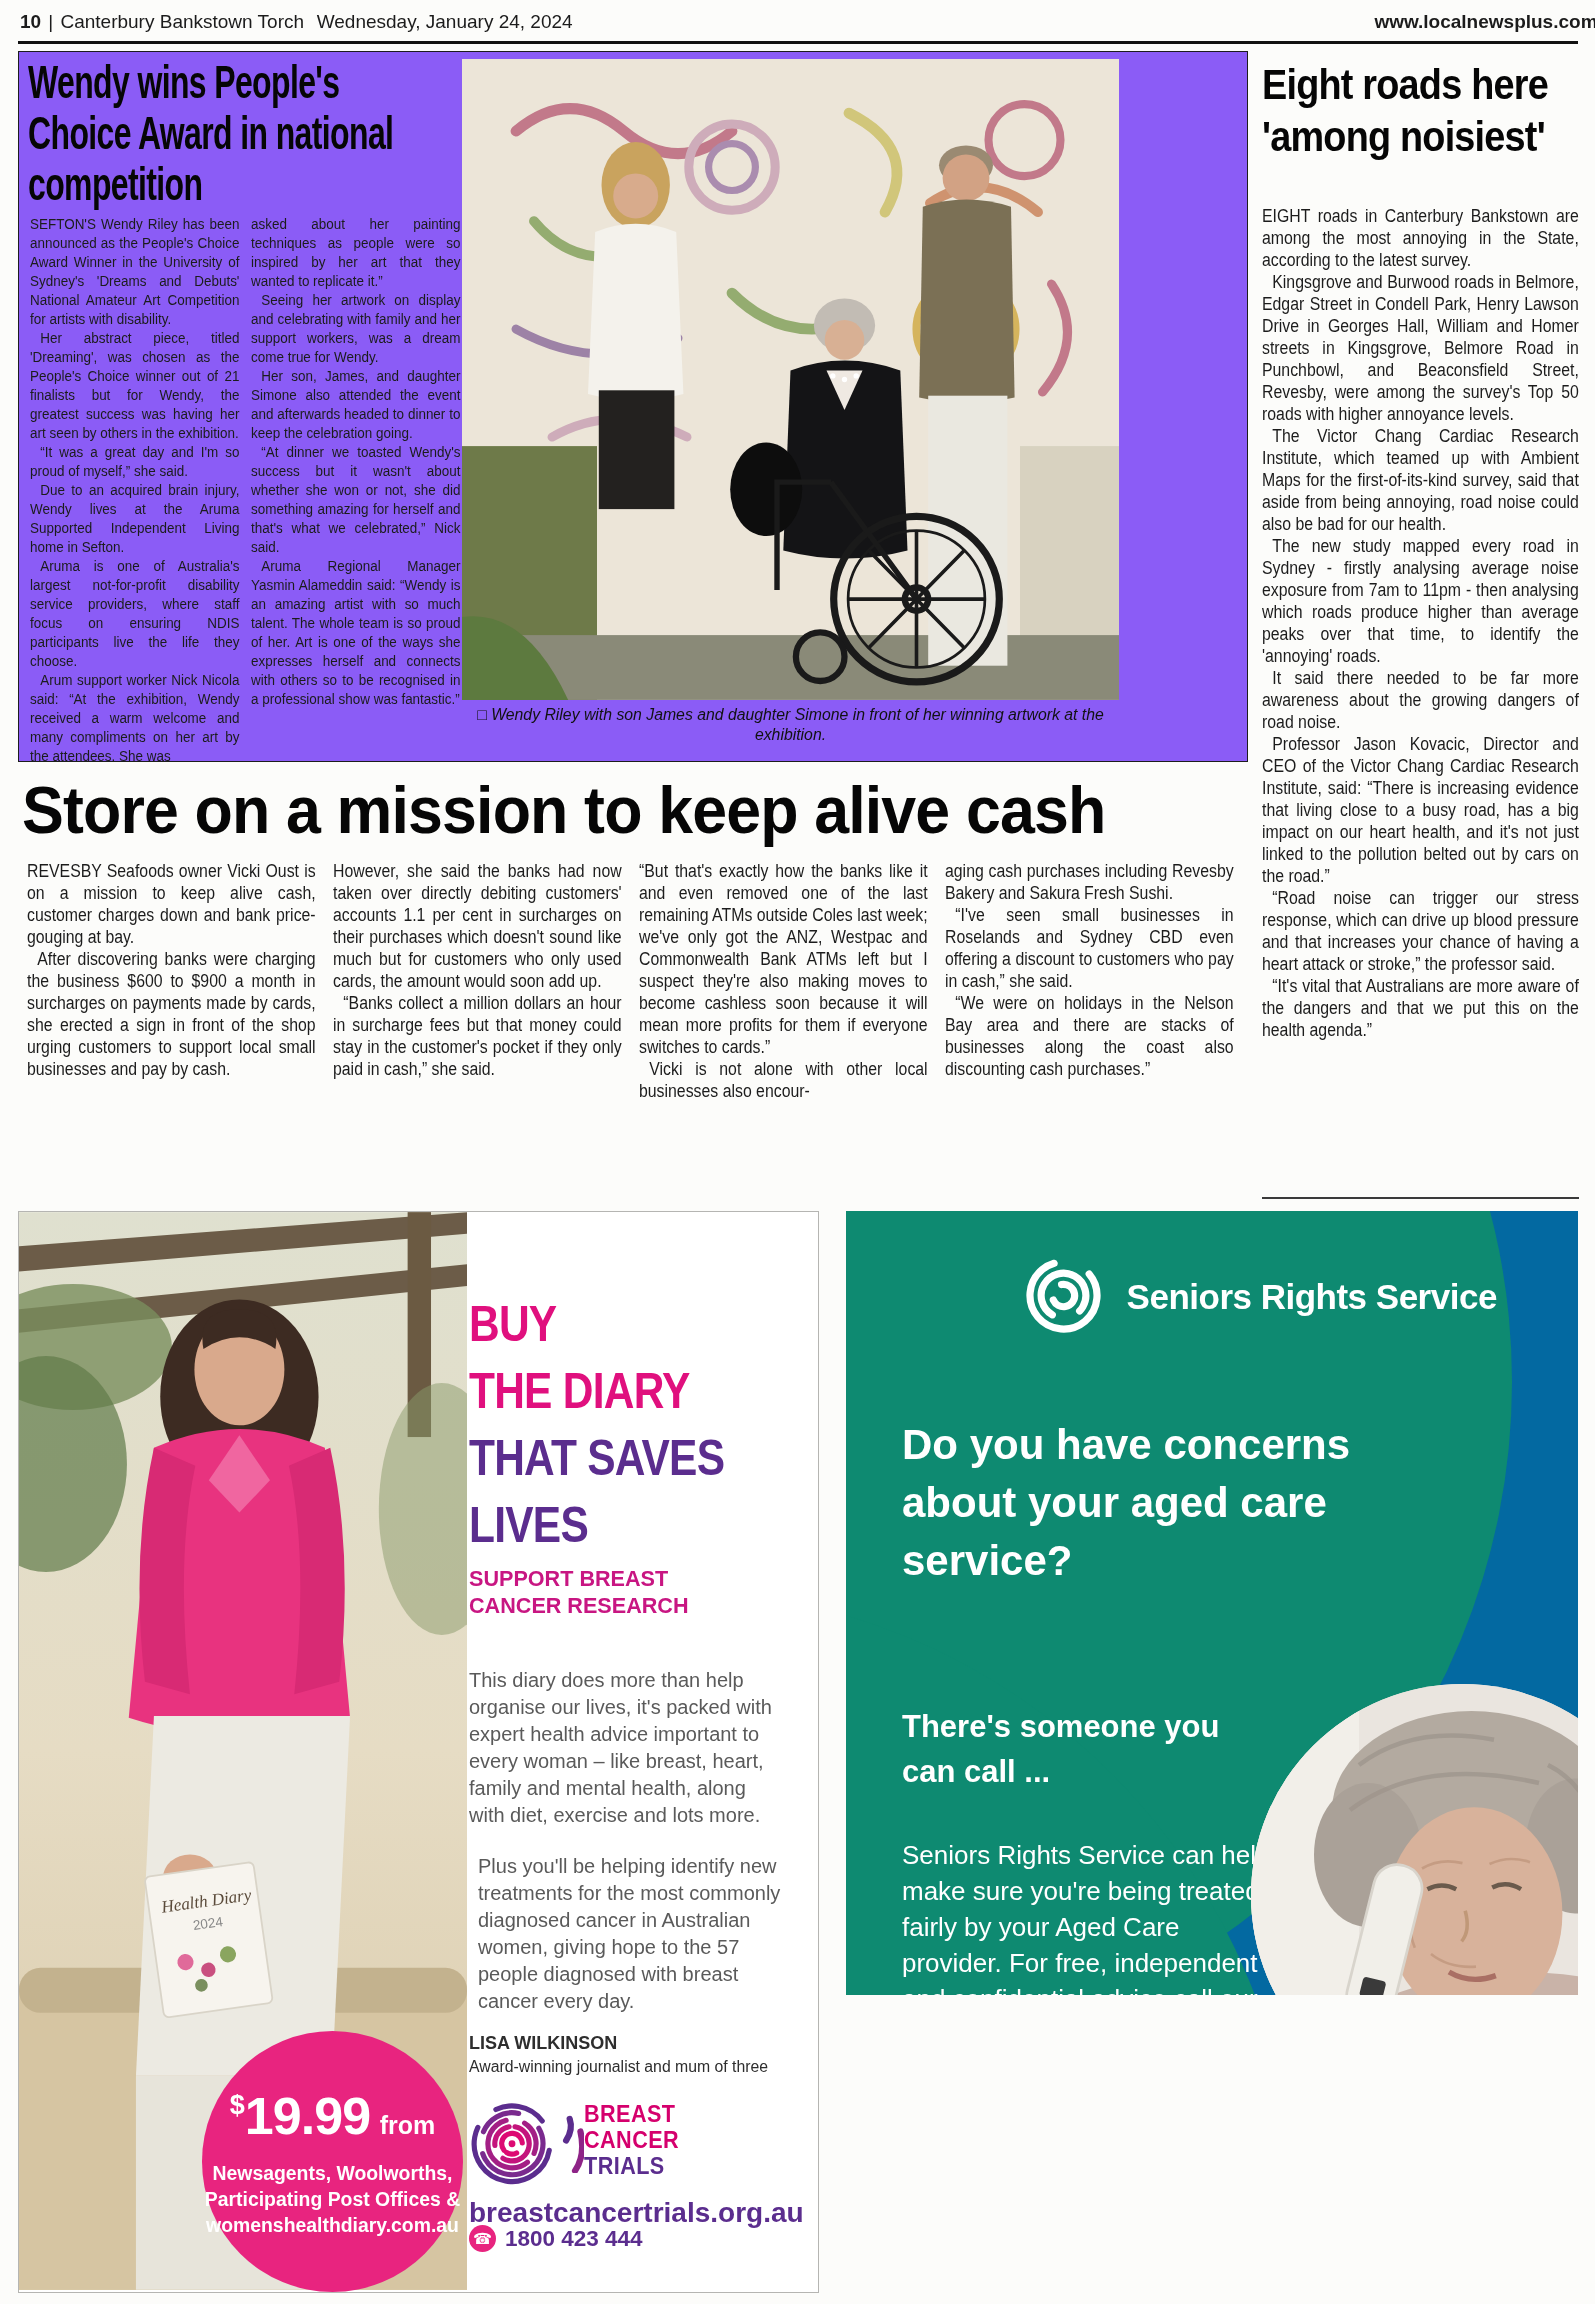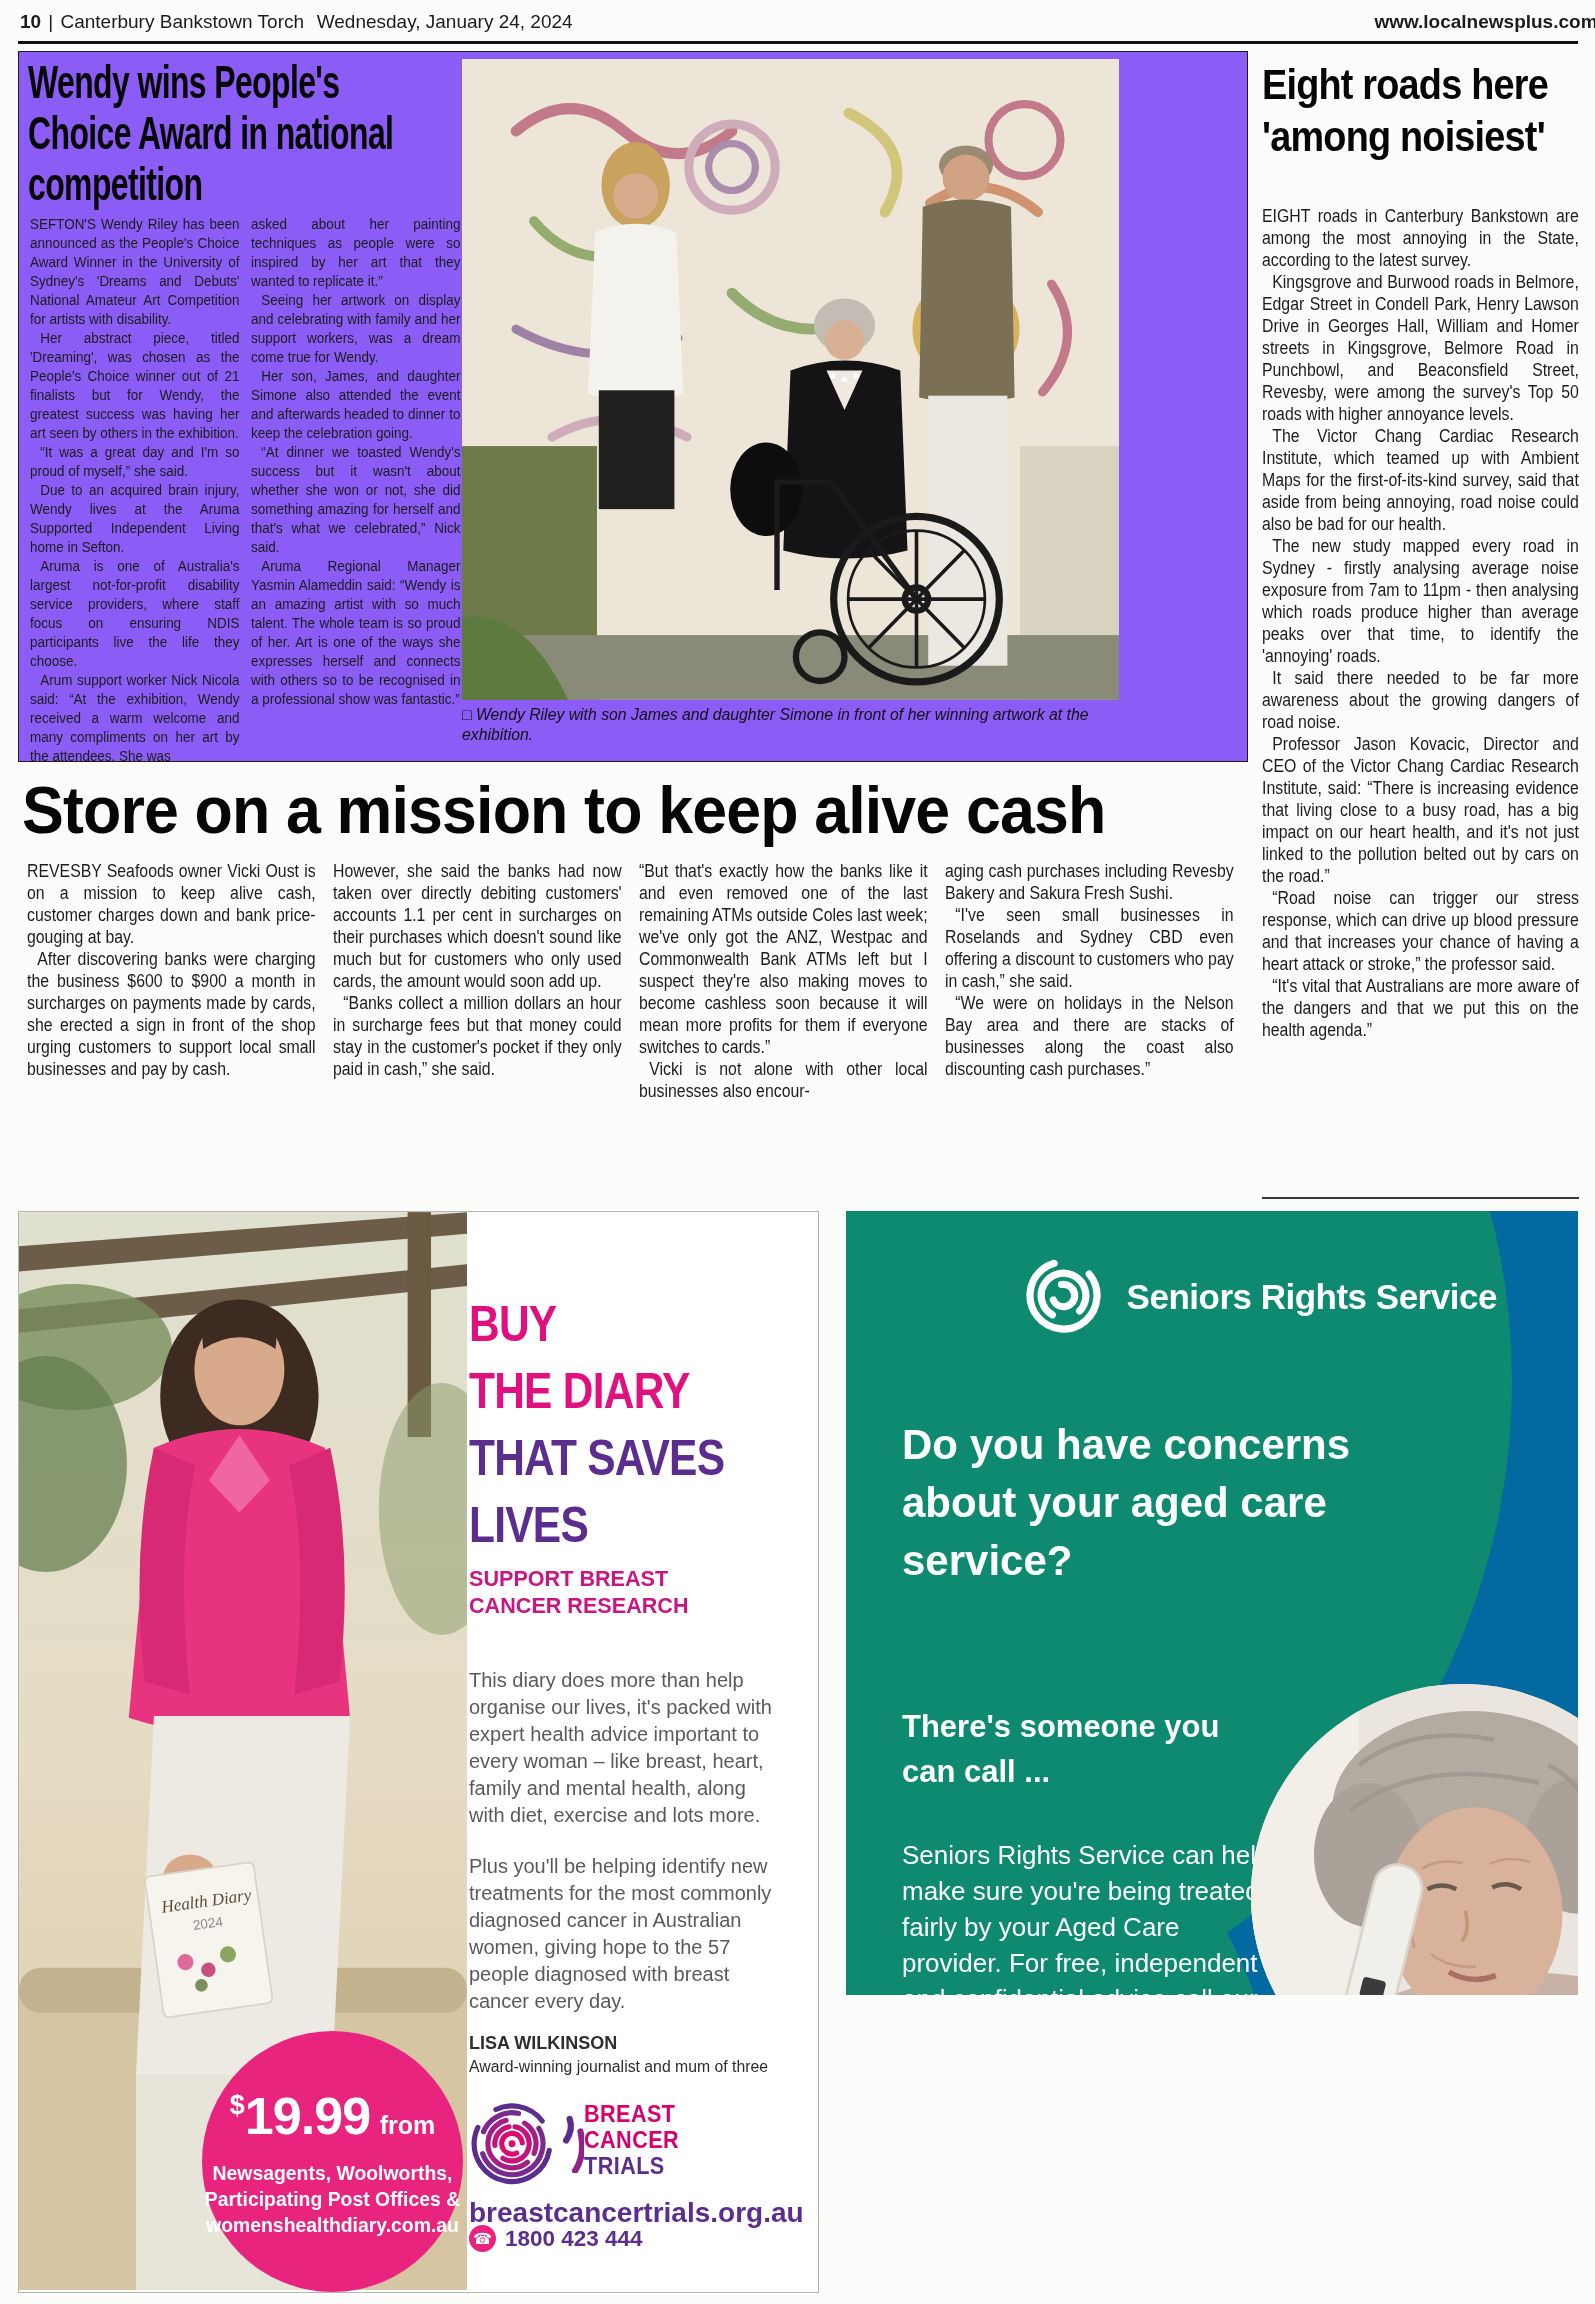--- a/index.html
+++ b/index.html
@@ -16,21 +16,21 @@
   .wendy-box{position:absolute;left:18px;top:51px;width:1228px;height:709px;border:1.8px solid #1d1d1d;overflow:hidden;background:#8b5cf6;}
   .hl-wendy{position:absolute;left:9px;top:3.6px;width:621px;font-size:47px;font-weight:bold;line-height:51px;
             letter-spacing:-0.9px;color:#060606;transform:scaleX(0.68);transform-origin:top left;}
   .wcol{position:absolute;top:162px;width:238px;font-size:15.3px;line-height:19px;text-align:justify;
         transform:scaleX(0.88);transform-origin:top left;}
   .wcol p,.rcol p,.ccol p{margin:0;}
   .wcol p+p,.rcol p+p,.ccol p+p{text-indent:11.7px;}
   .wcol.c1{left:10.8px;}
   .wcol.c2{left:232px;}
   .photo{position:absolute;left:443px;top:7.2px;width:657px;height:641px;background:#e9e2d6;overflow:hidden;}
-  .caption{position:absolute;left:443px;top:653px;width:657px;font-style:italic;font-size:15.8px;line-height:20px;color:#111;}
+  .caption{position:absolute;left:443px;top:653px;width:657px;font-style:italic;font-size:15.8px;line-height:20px;color:#111;text-align:center;}
   
   .hl-roads{position:absolute;left:1262px;top:58px;width:378px;font-size:43px;font-weight:bold;line-height:52px;
             letter-spacing:-0.9px;color:#060606;transform:scaleX(0.88);transform-origin:top left;}
   .rcol{position:absolute;left:1262px;top:205px;width:360px;font-size:18px;line-height:22px;text-align:justify;
         transform:scaleX(0.88);transform-origin:top left;}
   .roads-rule{position:absolute;left:1262px;top:1197px;width:317px;height:1.8px;background:#3a3a3a;}
   
   .hl-cash{position:absolute;left:21.6px;top:772px;width:1332px;font-size:66px;font-weight:bold;letter-spacing:-0.9px;
            color:#060606;transform:scaleX(0.95);transform-origin:top left;}
   .ccol{position:absolute;top:860px;width:328px;font-size:18px;line-height:22px;text-align:justify;
@@ -45,21 +45,21 @@
   .price-row .d{font-size:27px;vertical-align:20px;}
   .price-row .v{font-size:52px;letter-spacing:-0.9px;}
   .price-row .f{font-size:25px;margin-left:5.4px;}
   .price-lines{font-size:19.4px;font-weight:bold;line-height:26px;margin-top:3.6px;}
   .d-title{position:absolute;left:450px;top:79px;width:378px;font-size:50px;font-weight:bold;line-height:67px;
            letter-spacing:-0.9px;transform:scaleX(0.85);transform-origin:top left;}
   .d-title .pink{color:#e0107e;display:block;}
   .d-title .purple{color:#5b2d8e;display:block;}
   .d-support{position:absolute;left:450px;top:353px;width:297px;font-size:21.6px;font-weight:bold;color:#c81682;line-height:27px;}
   .d-body{position:absolute;left:450px;width:315px;font-size:20px;color:#5a5a5a;line-height:27px;}
-  .d-b1{top:455px;}.d-b2{top:641px;}
+  .d-b1{top:455px;}.d-b2{top:641px;margin-left:9px;}
   .d-lisa{position:absolute;left:450px;top:821px;font-size:18px;font-weight:bold;color:#2e2e2e;}
   .d-lisasub{position:absolute;left:450px;top:846px;font-size:15.8px;color:#2e2e2e;}
   .d-logo{position:absolute;left:450px;top:887px;width:342px;height:90px;}
   .d-logo .mark{position:absolute;left:0;top:0;}
   .d-logo .slashes{position:absolute;left:90px;top:16px;}
   .d-word{position:absolute;left:115px;top:1.8px;font-size:24px;font-weight:bold;line-height:26px;
           transform:scaleX(0.9);transform-origin:top left;letter-spacing:0.5px;}
   .d-word .w-pink{color:#d5006d;display:block;}
   .d-word .w-purple{color:#5b2d8e;display:block;}
   .d-url{position:absolute;left:450px;top:985px;font-size:28px;font-weight:bold;color:#5b2d8e;}

